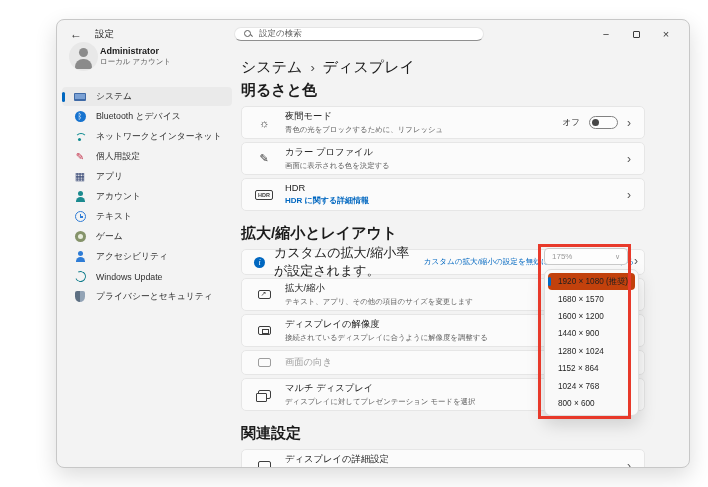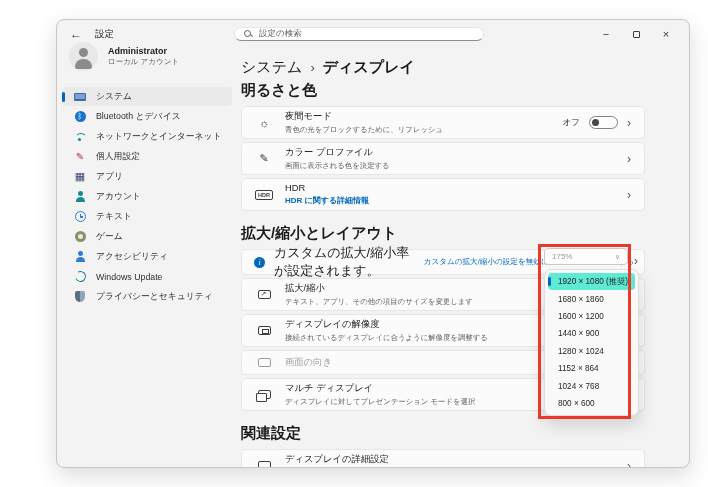--- a/index.html
+++ b/index.html
@@ -23,21 +23,21 @@
   .search { position:absolute; left:177px; top:7px; width:250px; height:14px; background:#fff;
     border:1px solid #e5e5e5; border-bottom:1px solid #8f8f8f; border-radius:10px;
     display:flex; align-items:center; gap:6px; padding:0 9px; font-size:8.5px; color:#5e5e5e; }
   .mag { position:relative; width:9px; height:9px; flex:0 0 auto; }
   .mag::before { content:""; position:absolute; left:0; top:0; width:5px; height:5px;
     border:1px solid #5e5e5e; border-radius:50%; }
   .mag::after { content:""; position:absolute; left:5.5px; top:5.5px; width:3px; height:1px;
     background:#5e5e5e; transform:rotate(45deg); }
 
   
-  .user { position:absolute; left:12px; top:22px; display:flex; align-items:center; gap:10px; }
+  .user { position:absolute; left:12px; top:22px; display:flex; align-items:center; gap:2px; }
   .avatar { width:29px; height:29px; border-radius:50%; background:#e8e8e8; position:relative; overflow:hidden; }
   .avatar::before { content:""; position:absolute; left:10px; top:6px; width:9px; height:9px;
     border-radius:50%; background:#8b8b8b; }
   .avatar::after { content:""; position:absolute; left:6px; top:17px; width:17px; height:10px;
     border-radius:8px 8px 2px 2px; background:#8b8b8b; }
   .user-name { font-size:9px; font-weight:bold; color:#1b1b1b; }
   .user-type { font-size:7.5px; color:#5d5d5d; margin-top:1px; }
 
   
   .nav { position:absolute; left:5px; top:67px; width:170px; display:flex; flex-direction:column; gap:1px; }
@@ -74,21 +74,21 @@
     border-radius:50%; background:#e7ecdd; }
   .ic-shield { width:10px; height:11px; background:linear-gradient(90deg,#5d6f82 50%,#93a4b6 50%);
     border-radius:2px 2px 50% 50%; }
   .ic-update { width:11px; height:11px; border:1.5px solid #0f7d8c; border-radius:50%;
     border-left-color:transparent; transform:rotate(20deg); }
 
   
   .content { position:absolute; left:184px; top:36px; width:404px; }
   .breadcrumb { display:flex; align-items:center; gap:8px; height:22px; font-size:15px; color:#1a1a1a; }
   .bc-sep { color:#4f4f4f; font-size:13px; }
-  .bc-cur { font-weight:bold; }
+  .bc-cur { font-weight:normal; }
   .sec-label { font-size:15px; font-weight:bold; color:#1b1b1b; margin:3px 0 6px; }
   .sec-label.mt { margin-top:13px; }
 
   .card { background:#fbfbfb; border:1px solid #e6e6e6; border-radius:5px; margin-bottom:3px;
     display:flex; align-items:center; padding:0 13px 0 12px; }
   .card.std { height:33px; }
   .card.short { height:25px; }
   .row-icon { width:20px; display:flex; justify-content:center; margin-right:11px; color:#3d3d3d;
     font-size:11px; flex:0 0 auto; }
   .row-text { flex:1; min-width:0; }
@@ -128,21 +128,21 @@
     border:1px solid #c9c9c9; border-radius:4px; display:flex; align-items:center;
     justify-content:space-between; padding:0 7px; font-size:8px; color:#9a9a9a; z-index:8; }
   .sel-chev { font-size:7px; color:#9a9a9a; }
   .scale-row-chev { position:absolute; left:577px; top:234px; color:#565656; font-size:12px; z-index:4; }
 
   .flyout { position:absolute; left:487px; top:249px; width:95px; background:#f9f9f9;
     border:1px solid #dedede; border-radius:7px; box-shadow:0 8px 18px rgba(0,0,0,.16);
     padding:3px; z-index:6; }
   .fly-item { height:17.4px; display:flex; align-items:center; padding-left:10px; font-size:8.2px;
     color:#1f1f1f; border-radius:4px; position:relative; }
-  .fly-item.sel { background:#5eead4; }
+  .fly-item.sel { background:#c2410c; }
   .fly-item.sel::before { content:""; position:absolute; left:0; top:4px; width:3px; height:9px;
     background:#0067c0; border-radius:2px; }
 
   .red-box { position:absolute; left:481px; top:224px; width:93px; height:175px;
     border:3px solid #e8392a; z-index:9; pointer-events:none; }
 </style>
 </head>
 <body>
 
 <div class="canvas">
@@ -360,21 +360,21 @@
     </div>
 
     <div class="scale-select">
       <span>175%</span>
       <span class="sel-chev">∨</span>
     </div>
     <span class="scale-row-chev">›</span>
 
     <div class="flyout" id="flyout">
         <div class="fly-item sel">1920 × 1080 (推奨)</div>
-        <div class="fly-item">1680 × 1860</div>
+        <div class="fly-item">1680 × 1570</div>
         <div class="fly-item">1600 × 1200</div>
         <div class="fly-item">1440 × 900</div>
         <div class="fly-item">1280 × 1024</div>
         <div class="fly-item">1152 × 864</div>
         <div class="fly-item">1024 × 768</div>
         <div class="fly-item">800 × 600</div>
       </div>
 
     <div class="red-box"></div>
 

